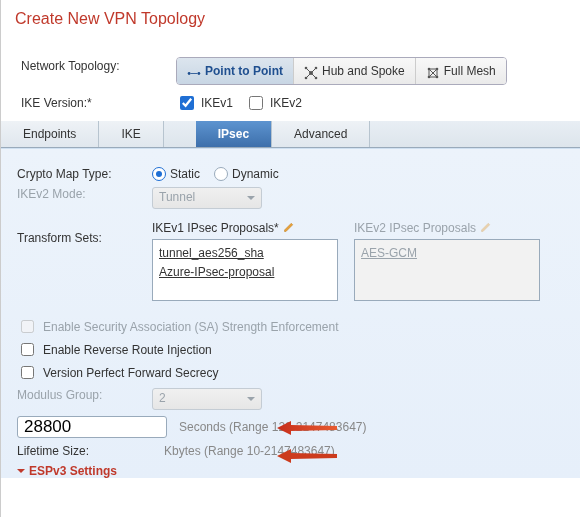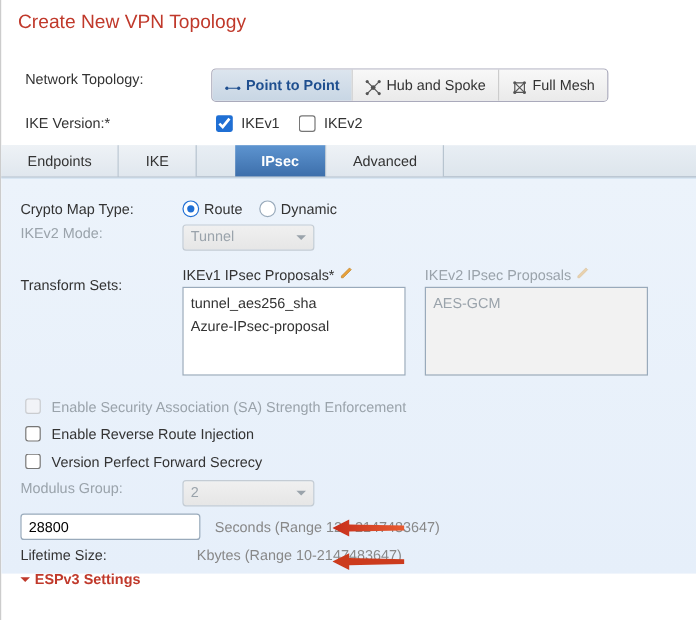--- a/index.html
+++ b/index.html
@@ -93,38 +93,38 @@
     width: 110px; height:22px; border:1px solid #c4ccd4; border-radius:3px;
     background: linear-gradient(#f0f0f0,#e6e6e6);
     color:#9aa3ab; padding:2px 18px 2px 6px; position:relative; font-size:12px;
   }
   .select-disabled::after{
     content:""; position:absolute; right:6px; top:8px; border:4px solid transparent; border-top-color:#9aa3ab;
   }
 
   .ts-block { display:flex; gap:16px; margin-top:6px; }
   .ts-col { display:flex; flex-direction:column; }
-  .ts-head { display:flex; align-items:center; gap:4px; margin-bottom:3px; font-size:12px; }
+  .ts-head { display:flex; align-items:flex-start; gap:4px; margin-bottom:3px; font-size:12px; }
   .ts-head.muted { color:#9aa3ab; }
   .ts-list {
-    width: 186px; height: 74px;
+    width: 186px; height: 62px;
     border:1px solid #9ab; background:#fff;
-    padding:4px 6px; font-size:12px; line-height:1.6;
+    padding:4px 6px; font-size:12px; line-height:1.6;text-decoration:underline;
   }
   .ts-list.dis { background:#f2f2f2; color:#9aa3ab; }
 
   .chk-row { display:flex; align-items:center; gap:6px; margin:4px 0; font-size:12px; }
   .chk-row.dis { color:#9aa3ab; }
 
   .val-row { display:flex; align-items:center; margin:6px 0; gap:8px; position:relative;}
   .val-row .panel-label { width:135px; }
   .val-input {
     width: 150px; height:22px;
     border:1px solid #9ab; border-radius:3px;
-    padding:6px 6px; font-size:12px; background:#fff;
+    padding:6px 6px; font-size:17px; background:#fff;
   }
   .hint { color:#888; margin-left:4px; }
 
   .arrow {
     position:absolute; width:60px; height:18px;
     pointer-events:none;
   }
   .arrow svg { width:100%; height:100%; }
 
   .esp-row { margin-top:6px; display:flex; align-items:center; gap:4px; color:#c0392b; font-weight:bold; font-size:12px;}
@@ -212,21 +212,21 @@
     <div class="tab">Advanced</div>
   </div>
 
   <div class="panel">
 
     <div class="panel-row">
       <div class="panel-label">Crypto Map Type:</div>
       <div class="radio-group">
         <label style="display:flex;align-items:center;gap:4px;">
           <span class="radio-btn on"></span>
-          <span>Route</span>
+          <span>Static</span>
         </label>
         <label style="display:flex;align-items:center;gap:4px;">
           <span class="radio-btn"></span>
           <span>Dynamic</span>
         </label>
       </div>
     </div>
 
     <div class="panel-row">
       <div class="panel-label muted">IKEv2 Mode:</div>

